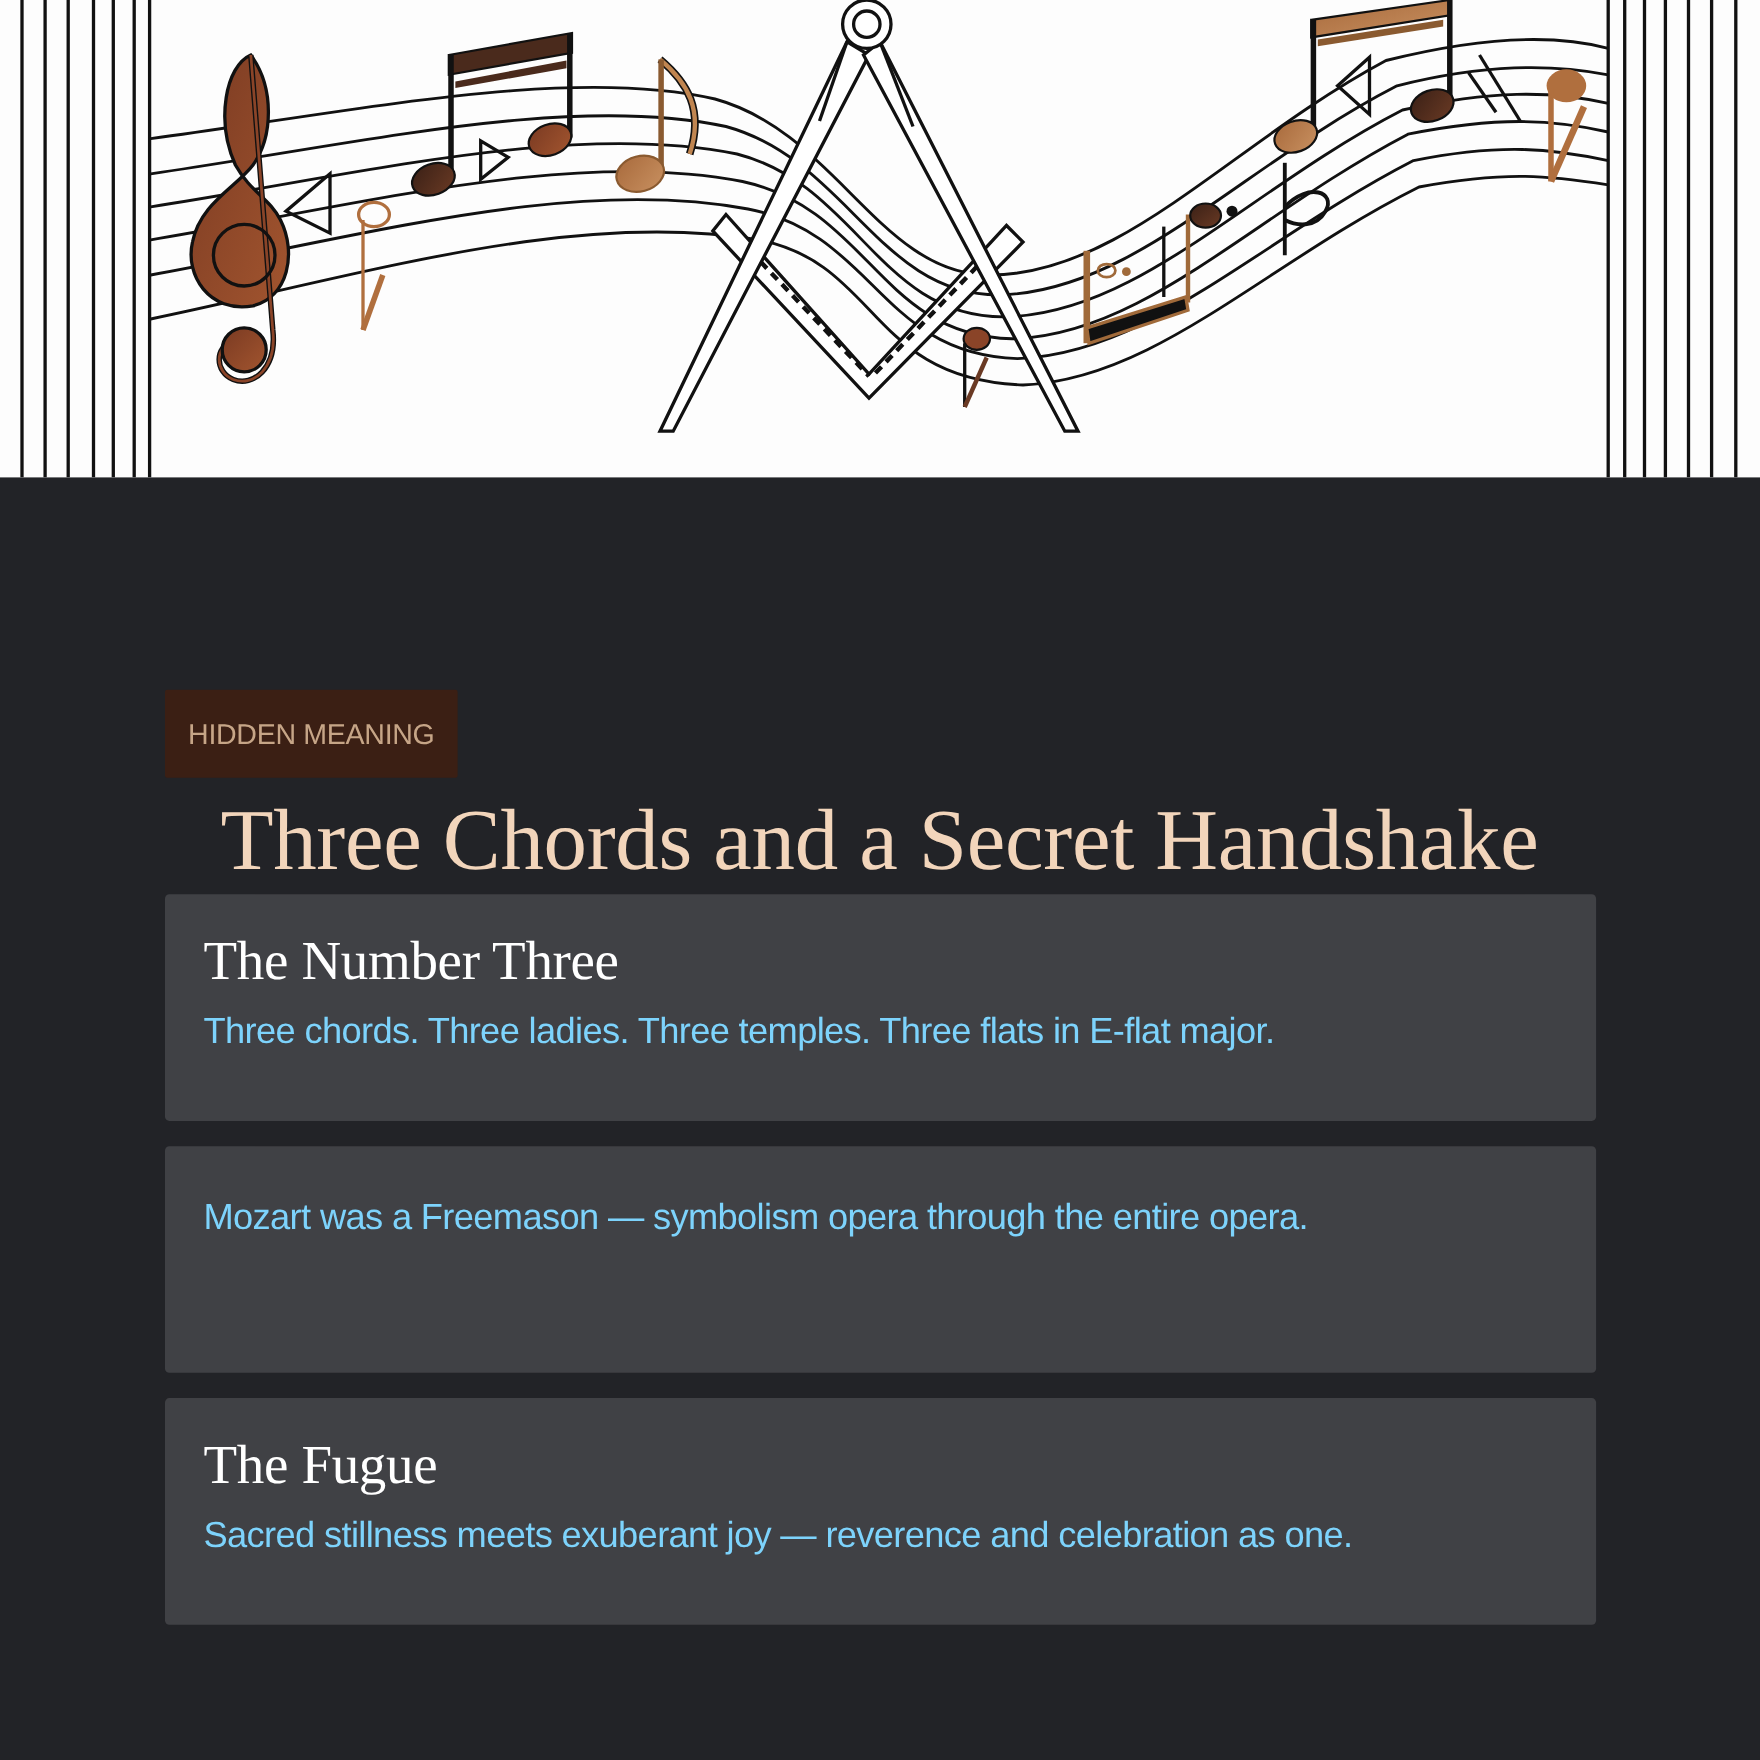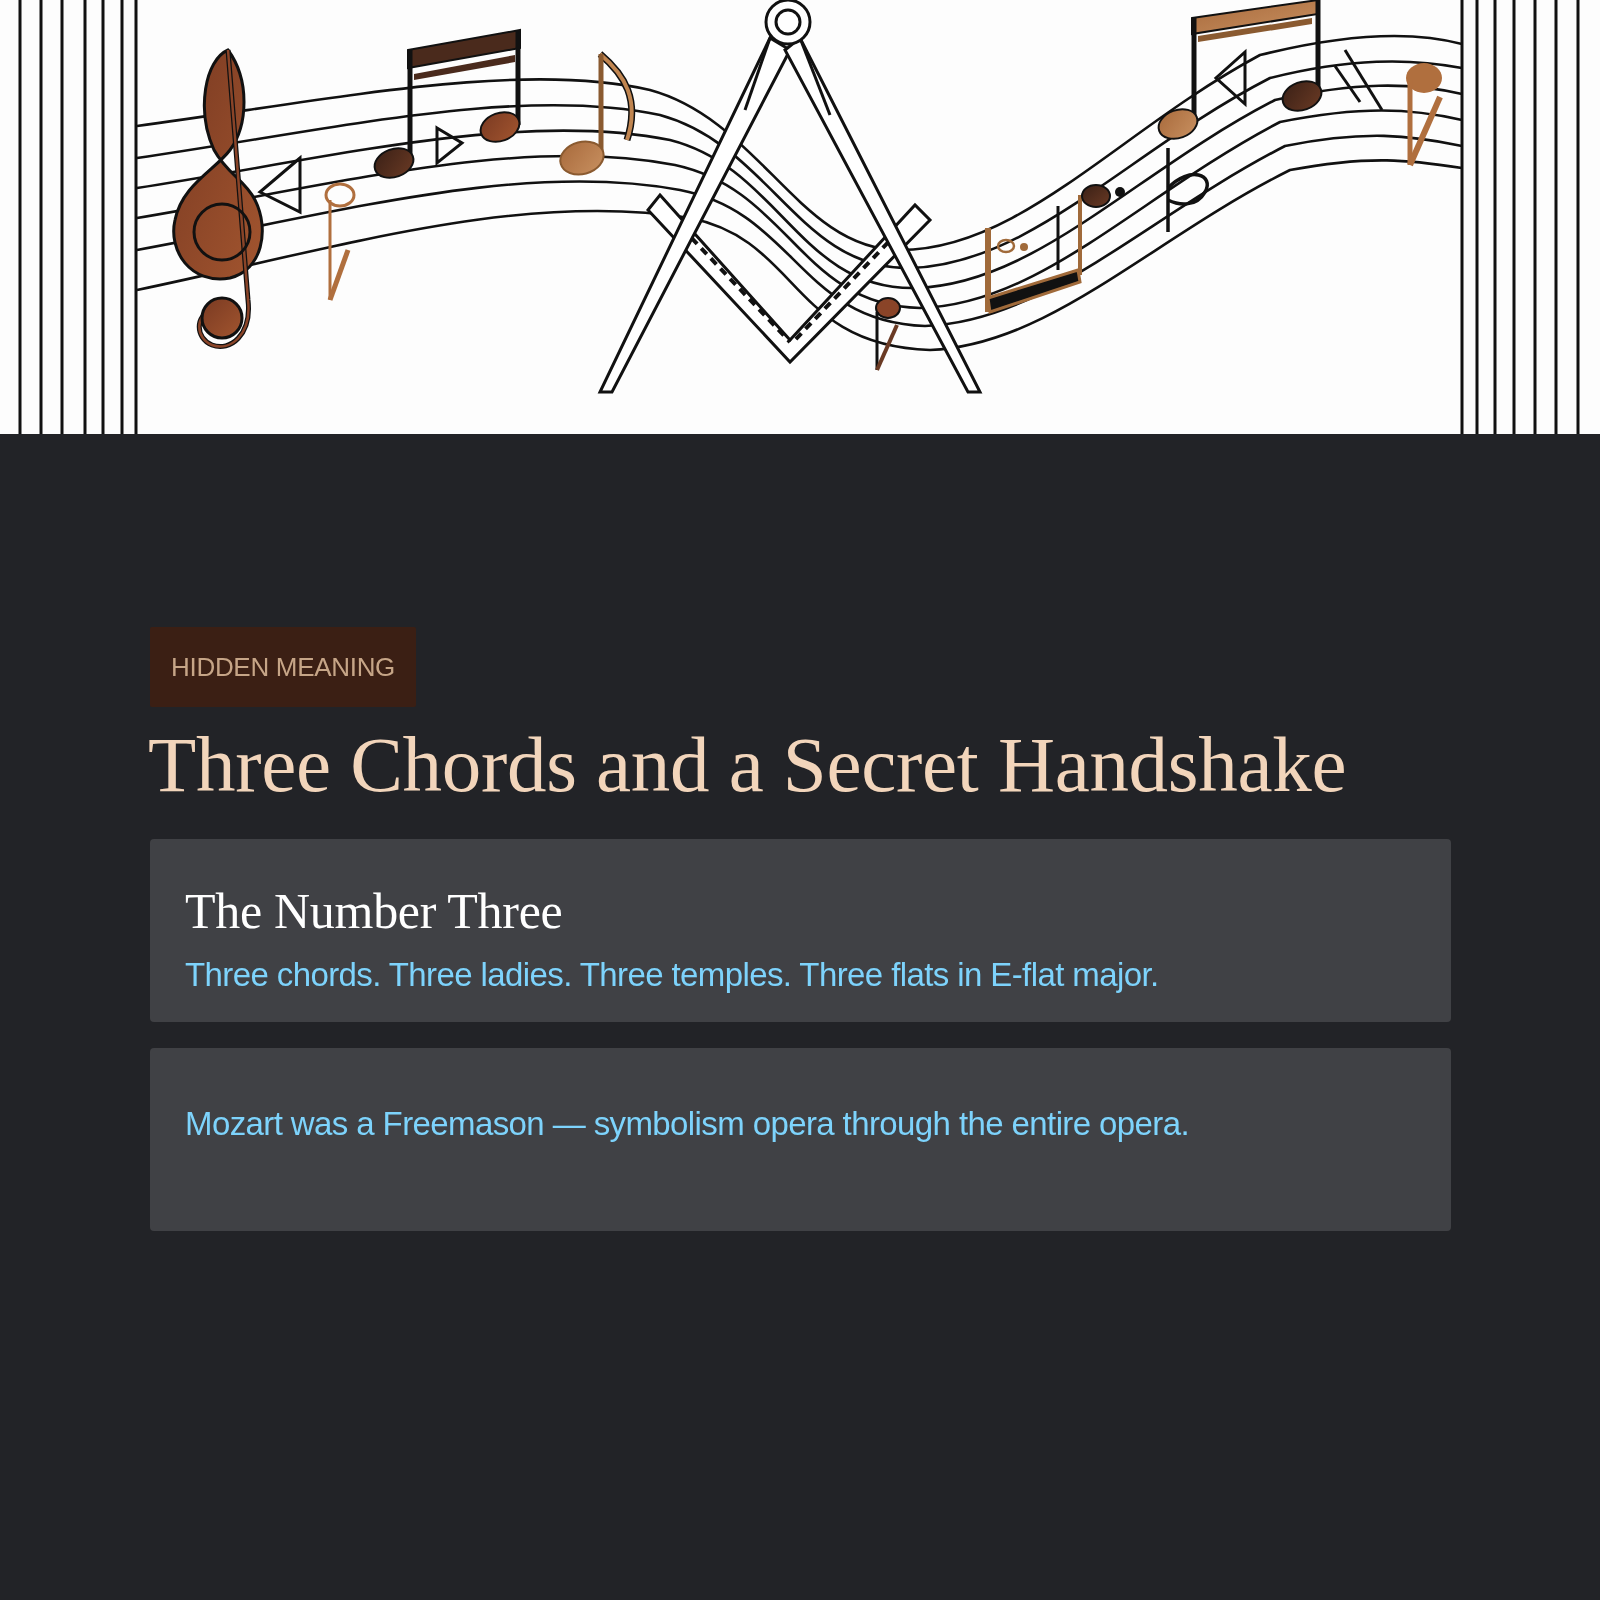--- a/index.html
+++ b/index.html
@@ -18,26 +18,27 @@
     display:inline-block; height:56px; line-height:56px;
     padding:12px 21px; background:#3b1f14; border-radius:2px;
     color:#c6a587; font-size:26px; letter-spacing:-0.3px;
     font-family:"Liberation Sans", sans-serif;
   }
   .title {
     margin:8px 0 0 -2px; color:#f2d5bb;
     font-family:"Liberation Serif", serif; font-weight:400;
     font-size:79px; line-height:100px; letter-spacing:-0.3px;
     white-space:nowrap;
+    text-align:center;
   }
   .cards { position:absolute; left:0; top:186px; width:1301px; }
   .card {
-    box-sizing:border-box; width:1301px; height:183px;
+    box-sizing:border-box; width:1301px; height:206px;
     background:#404145; border-radius:4px;
-    padding:42px 35px 0 35px; margin-bottom:23px;margin-top:26px;
+    padding:30px 35px 0 35px; margin-bottom:23px;
   }
   .card h2 {
     margin:0; font-family:"Liberation Serif", serif; font-weight:400;
     color:#ffffff; font-size:50px; line-height:60px; letter-spacing:-0.3px;
   }
   .card p {
     margin:14px 0 0 0; color:#7dd3fc; font-size:33px; line-height:40px;
     letter-spacing:-0.6px; font-family:"Liberation Sans", sans-serif;
   }
 </style>
@@ -183,14 +184,18 @@
   <h1 class="title">Three Chords and a Secret Handshake</h1>
 
   <div class="cards">
     <div class="card">
       <h2>The Number Three</h2>
       <p>Three chords. Three ladies. Three temples. Three flats in E-flat major.</p>
     </div>
     <div class="card">
       <p>Mozart was a Freemason — symbolism opera through the entire opera.</p>
     </div>
+    <div class="card">
+      <h2>The Fugue</h2>
+      <p>Sacred stillness meets exuberant joy — reverence and celebration as one.</p>
+    </div>
   </div>
 </div>
 
 </body></html>

